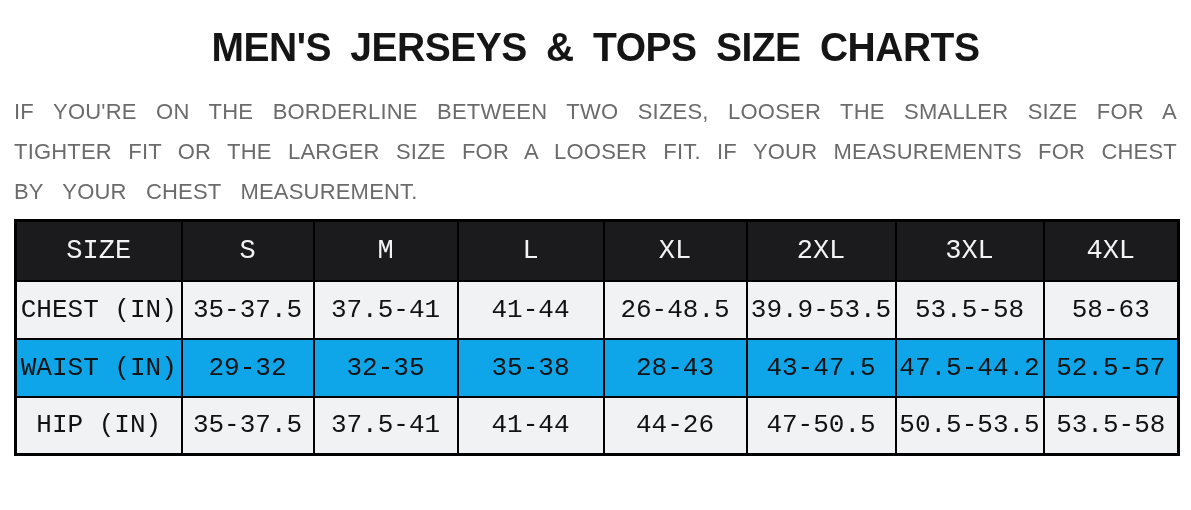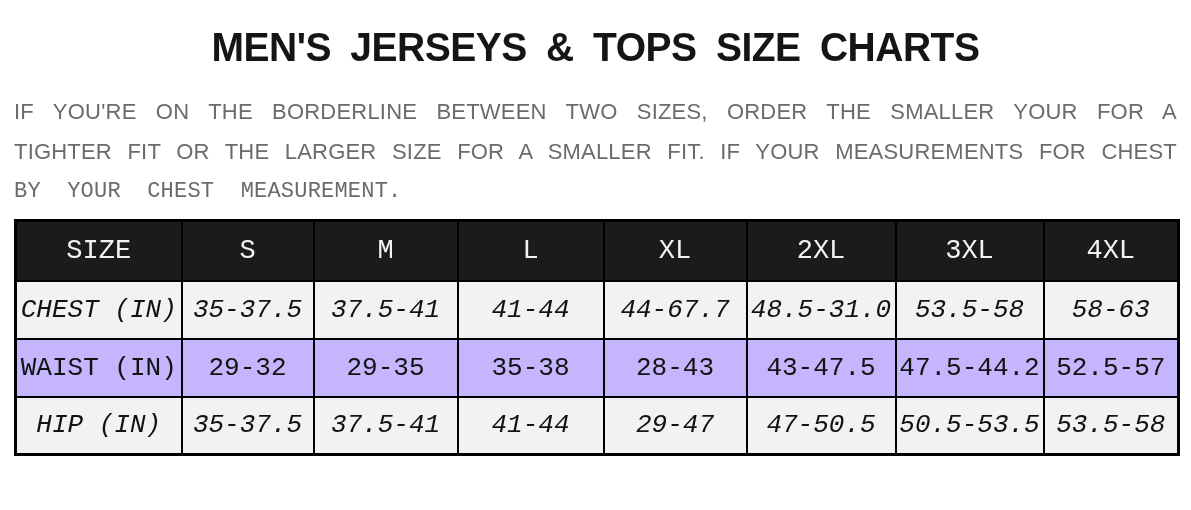--- a/index.html
+++ b/index.html
@@ -36,21 +36,20 @@
   }
   .intro-line {
     text-align: justify;
     text-align-last: justify;
     white-space: normal;
     height: 40px;
   }
   .intro-line.last {
     text-align-last: left;
     word-spacing: 13px;
-    font-family: Liberation Mono, monospace;
   }
   table.size-chart {
     margin: 7px 14px 4px 14px;
     border-collapse: collapse;
     table-layout: fixed;
     width: 1163px;
     font-family: "Liberation Mono", monospace;
     border-radius: 24px;
   }
   table.size-chart th {
@@ -65,33 +64,33 @@
   }
   table.size-chart td {
     border: 2px solid #000000;
     height: 58px;
     font-size: 26px;
     color: #121212;
     text-align: center;
     vertical-align: middle;
   }
   table.size-chart { border: 3px solid #000000; }
-  table.size-chart tr.row-odd td  { background: #f1f2f4; font-style: italic; }
-  table.size-chart tr.row-even td { background: #c4b5fd; }
+  table.size-chart tr.row-odd td  { background: #f1f2f4; }
+  table.size-chart tr.row-even td { background: #0ea5e9; }
 </style>
 </head>
 <body>
 
 <div class="page">
 
   <h1 class="page-title">MEN'S JERSEYS &amp; TOPS SIZE CHARTS</h1>
 
   <div class="intro">
-    <div class="intro-line">IF YOU'RE ON THE BORDERLINE BETWEEN TWO SIZES, ORDER THE SMALLER YOUR FOR A</div>
-    <div class="intro-line">TIGHTER FIT OR THE LARGER SIZE FOR A SMALLER FIT. IF YOUR MEASUREMENTS FOR CHEST</div>
+    <div class="intro-line">IF YOU'RE ON THE BORDERLINE BETWEEN TWO SIZES, LOOSER THE SMALLER SIZE FOR A</div>
+    <div class="intro-line">TIGHTER FIT OR THE LARGER SIZE FOR A LOOSER FIT. IF YOUR MEASUREMENTS FOR CHEST</div>
     <div class="intro-line last">BY YOUR CHEST MEASUREMENT.</div>
   </div>
 
   <table class="size-chart">
     <colgroup>
       <col style="width:166px">
       <col style="width:132px">
       <col style="width:144px">
       <col style="width:146px">
       <col style="width:143px">
@@ -110,41 +109,41 @@
         <th>3XL</th>
         <th>4XL</th>
       </tr>
     </thead>
     <tbody>
       <tr class="row-odd">
         <td>CHEST (IN)</td>
         <td>35-37.5</td>
         <td>37.5-41</td>
         <td>41-44</td>
-        <td>44-67.7</td>
-        <td>48.5-31.0</td>
+        <td>26-48.5</td>
+        <td>39.9-53.5</td>
         <td>53.5-58</td>
         <td>58-63</td>
       </tr>
       <tr class="row-even">
         <td>WAIST (IN)</td>
         <td>29-32</td>
-        <td>29-35</td>
+        <td>32-35</td>
         <td>35-38</td>
         <td>28-43</td>
         <td>43-47.5</td>
         <td>47.5-44.2</td>
         <td>52.5-57</td>
       </tr>
       <tr class="row-odd">
         <td>HIP (IN)</td>
         <td>35-37.5</td>
         <td>37.5-41</td>
         <td>41-44</td>
-        <td>29-47</td>
+        <td>44-26</td>
         <td>47-50.5</td>
         <td>50.5-53.5</td>
         <td>53.5-58</td>
       </tr>
     </tbody>
   </table>
 
 </div>
 
 </body></html>

